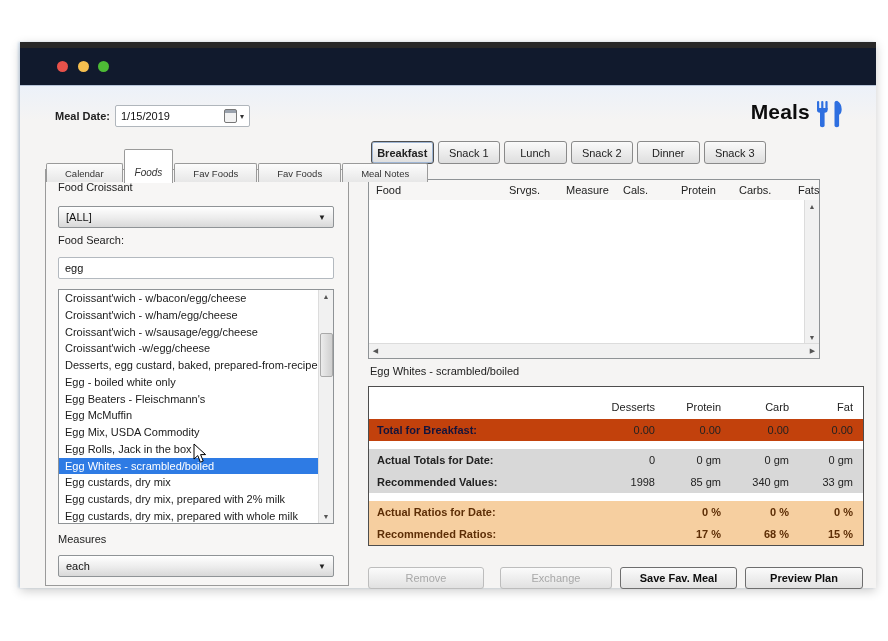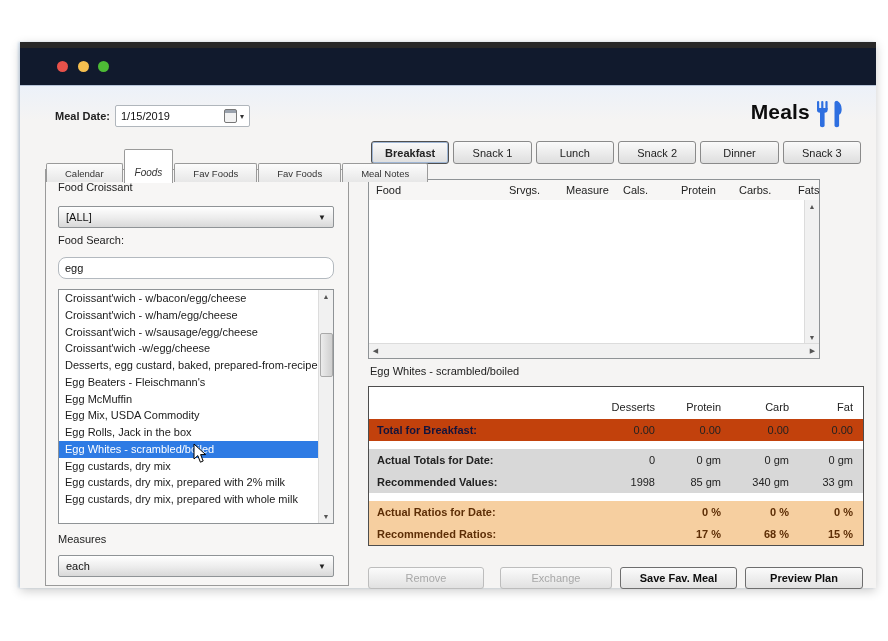--- a/index.html
+++ b/index.html
@@ -62,42 +62,42 @@
   .select{
     position:absolute;height:22px;box-sizing:border-box;
     background:linear-gradient(#ffffff,#ececec 55%,#d8d8d8);
     border:1px solid #8f9396;border-radius:2px;
     display:flex;align-items:center;font-size:11px;color:#111;
     padding:0 7px;
   }
   .select .arr{margin-left:auto;font-size:8px;color:#222;}
   .tinput{
     position:absolute;height:22px;box-sizing:border-box;background:#fff;
-    border:1px solid #b3b9bf;border-radius:8px;font-size:11px;color:#111;
+    border:1px solid #b3b9bf;border-radius:2px;font-size:11px;color:#111;
     padding:0 6px;font-family:"Liberation Sans","DejaVu Sans",sans-serif;outline:none;
   }
   .listbox{
     position:absolute;left:12px;top:119px;width:276px;height:235px;
     background:#fff;border:1px solid #8f9396;box-sizing:border-box;overflow:hidden;
   }
   .list-item{
     height:16.78px;line-height:16.78px;font-size:11px;color:#1a1a1a;
     padding-left:6px;white-space:nowrap;overflow:hidden;
   }
   .list-item.selected{background:#2e7be4;color:#fff;}
   
   .vsb{position:absolute;top:0;right:0;bottom:0;width:14px;background:#f1f1f1;border-left:1px solid #dcdcdc;}
   .vsb .sba{position:absolute;left:0;width:100%;height:13px;font-size:7px;color:#555;text-align:center;line-height:13px;}
   .vsb .up{top:0;} .vsb .dn{bottom:0;}
   .sbthumb{position:absolute;left:1px;width:11px;background:linear-gradient(90deg,#ececec,#cfcfcf);border:1px solid #a9a9a9;border-radius:2px;}
   .hsb{position:absolute;left:0;right:0;bottom:0;height:14px;background:#f1f1f1;border-top:1px solid #dcdcdc;}
   .hsb .sba{position:absolute;top:0;height:100%;width:13px;font-size:7px;color:#555;text-align:center;line-height:14px;}
   .hsb .lt{left:0;} .hsb .rt{right:0;}
   
-  .mealtabs{position:absolute;left:351px;top:55px;width:490px;display:flex;gap:4px;}
+  .mealtabs{position:absolute;left:351px;top:55px;width:395px;display:flex;gap:4px;}
   .mealtab{
     flex:1;height:21px;border:1px solid #8a8a8a;border-radius:3px;
     background:linear-gradient(#fafafa,#dedede);
     font-size:11px;color:#222;display:flex;align-items:center;justify-content:center;
   }
   .mealtab.active{font-weight:bold;border-color:#4f4f4f;box-shadow:0 0 0 1px #9fb6d4 inset;}
   
   .foodtable{
     position:absolute;left:348px;top:93px;width:452px;height:180px;
     border:1px solid #8f9396;background:#fff;box-sizing:border-box;
@@ -191,20 +191,21 @@
 
       <span class="lbl" style="left:12px;top:64px;">Food Search:</span>
       <input class="tinput" style="left: 12px; top: 87px; width: 276px;" value="egg">
 
       <div class="listbox">
         <div class="list-item">Croissant'wich - w/bacon/egg/cheese</div>
         <div class="list-item">Croissant'wich - w/ham/egg/cheese</div>
         <div class="list-item">Croissant'wich - w/sausage/egg/cheese</div>
         <div class="list-item">Croissant'wich -w/egg/cheese</div>
         <div class="list-item">Desserts, egg custard, baked, prepared-from-recipe</div>
+        <div class="list-item">Egg - boiled white only</div>
         <div class="list-item">Egg Beaters - Fleischmann's</div>
         <div class="list-item">Egg McMuffin</div>
         <div class="list-item">Egg Mix, USDA Commodity</div>
         <div class="list-item">Egg Rolls, Jack in the box</div>
         <div class="list-item selected">Egg Whites - scrambled/boiled</div>
         <div class="list-item">Egg custards, dry mix</div>
         <div class="list-item">Egg custards, dry mix, prepared with 2% milk</div>
         <div class="list-item">Egg custards, dry mix, prepared with whole milk</div>
         <div class="vsb">
           <span class="sba up">▲</span>

